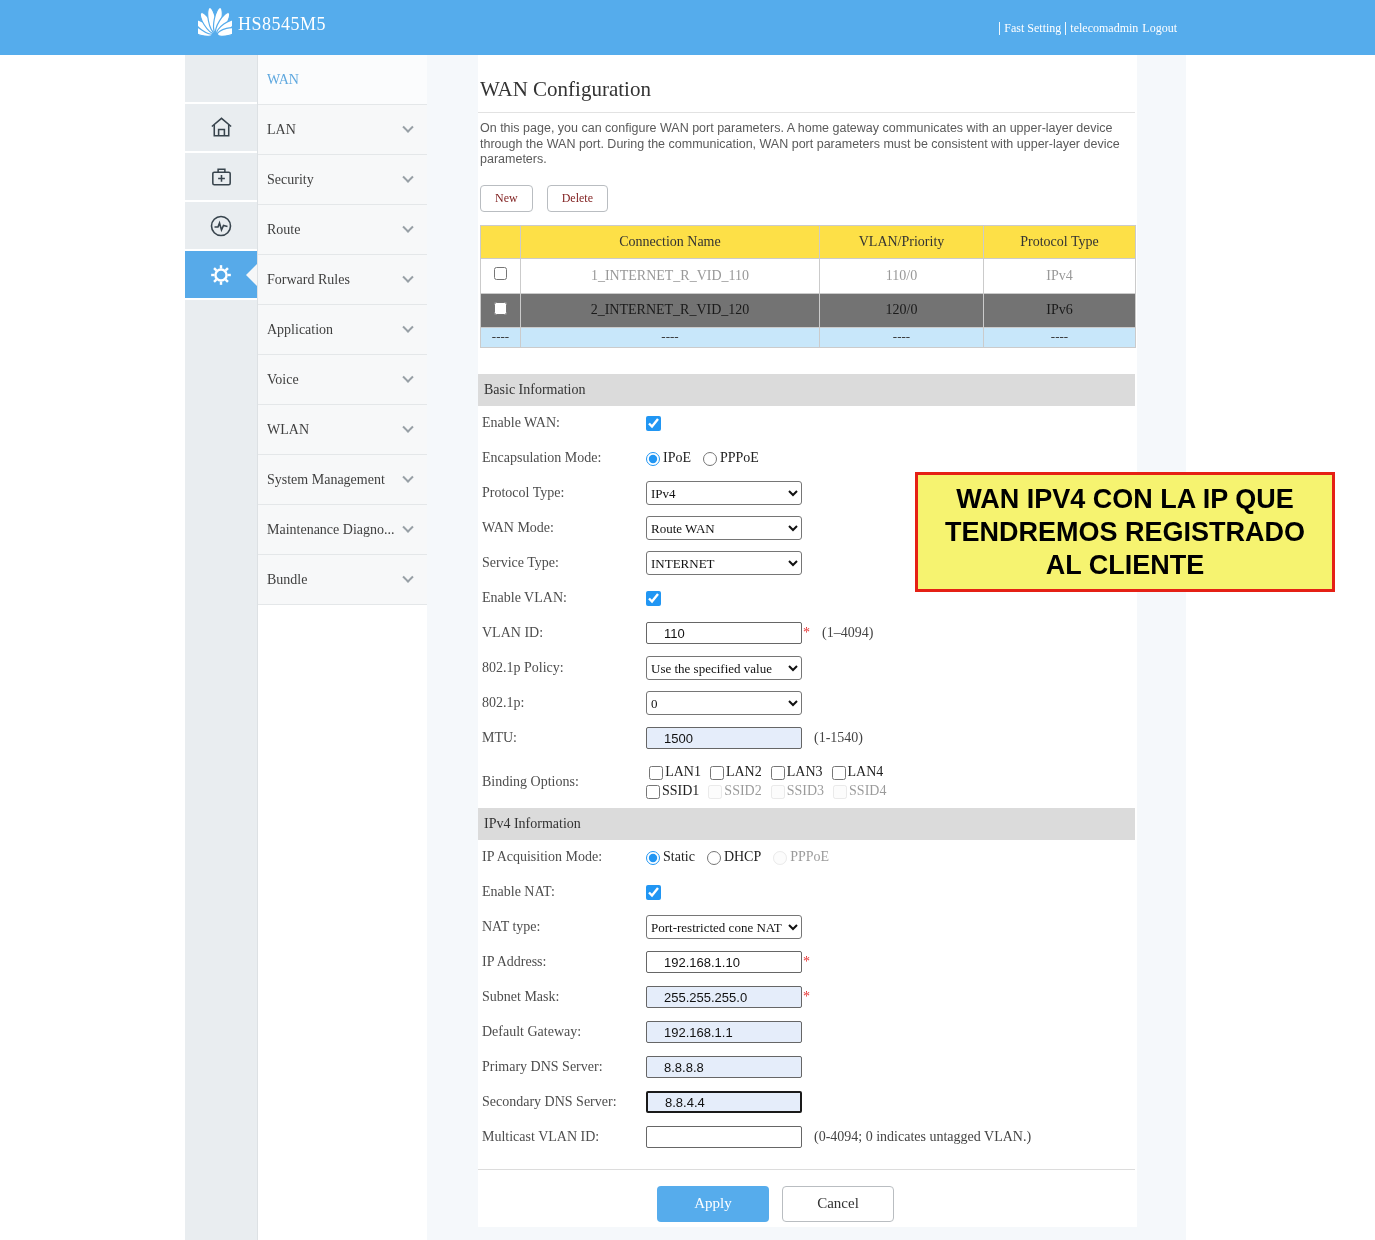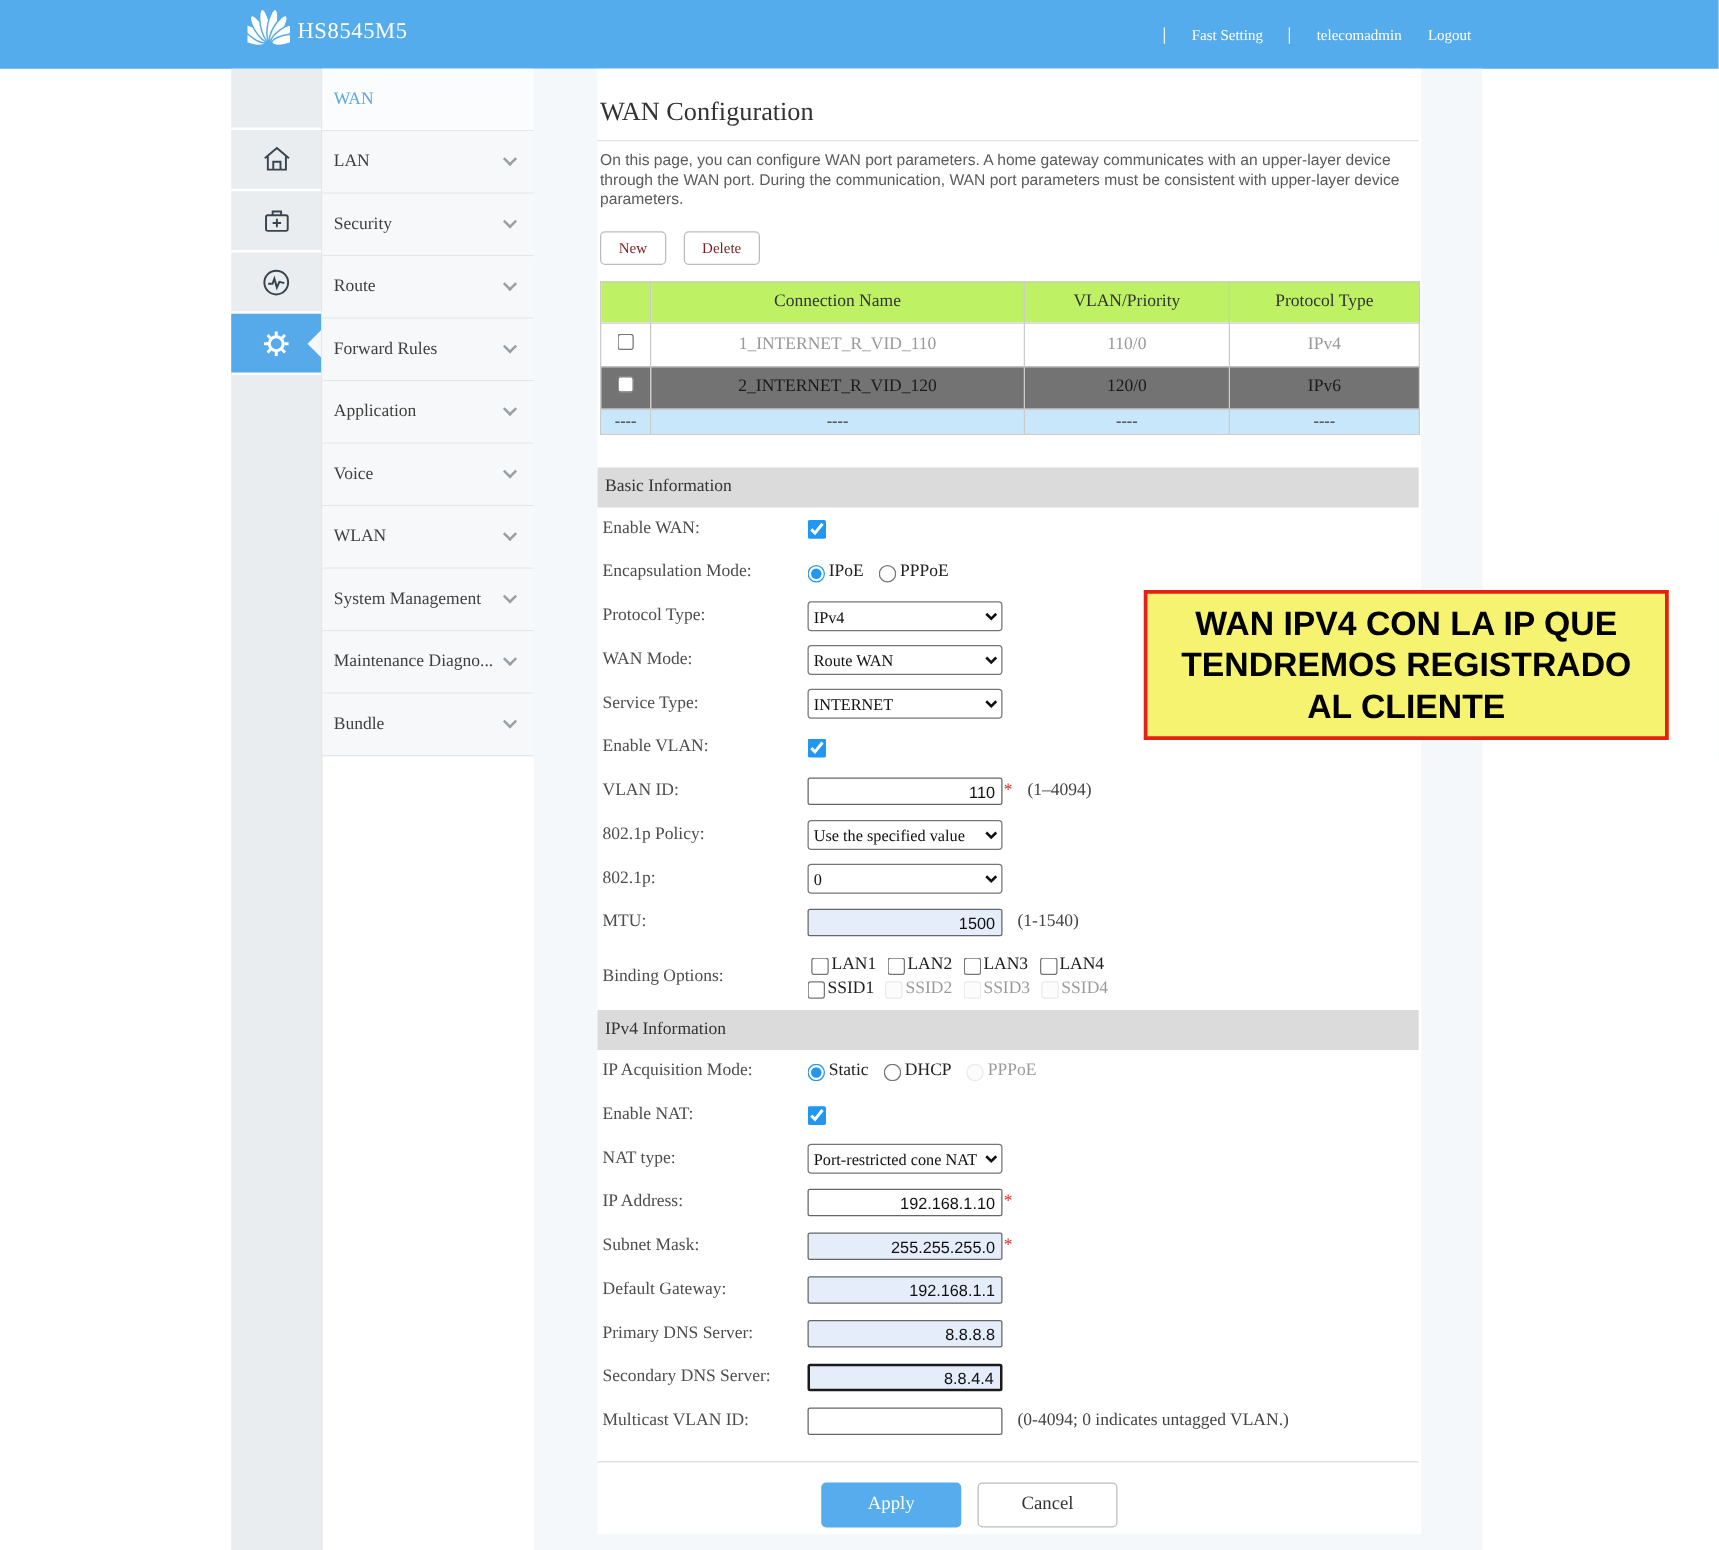--- a/index.html
+++ b/index.html
@@ -6,21 +6,21 @@
   html,body { margin:0; padding:0; }
   body {
     width:1375px; height:1240px; position:relative; overflow:hidden;
     background:#ffffff; font-family:"Liberation Serif", serif; color:#333;
   }
 
   
   .header { position:absolute; left:0; top:0; width:1375px; height:55px; background:#55ACEC; }
   .logo-group { position:absolute; left:198px; top:8px; display:flex; align-items:center; gap:6px; }
   .model-name { color:#fff; font-size:18px; letter-spacing:.5px; }
-  .header-links { position:absolute; right:198px; top:21px; display:flex; align-items:center; gap:21px; color:#fff; font-size:12px;padding-left:45px; }
+  .header-links { position:absolute; right:198px; top:21px; display:flex; align-items:center; gap:4px; color:#fff; font-size:12px;padding-left:45px; }
   .hsep { width:1px; height:13px; background:rgba(255,255,255,.9); }
   .hlink { cursor:pointer; }
 
   
   .rail { position:absolute; left:185px; top:55px; width:72px; height:1185px; background:#E9EDF0; }
   .rail-cell { height:49px; border-bottom:2px solid #fff; display:flex; align-items:center; justify-content:center; }
   .rail-cell.active { background:#57AAE9; position:relative; }
   .notch { position:absolute; right:0; top:50%; transform:translateY(-50%);
     width:0; height:0; border-top:11px solid transparent; border-bottom:11px solid transparent; border-right:11px solid #F6F7F8; }
   .rail-icon { stroke:#38444D; fill:none; stroke-width:1.6; }
@@ -41,21 +41,21 @@
   .page-title { font-size:21px; color:#333; margin:0 0 10px 2px; font-weight:normal; }
   .hr1 { border:none; border-top:1px solid #E2E2E2; margin:0; width:657px; }
   .desc { font-family:"Liberation Sans", sans-serif; font-size:12.5px; color:#5a5a5a; line-height:15.5px; margin:8px 0 0 2px; width:655px; }
 
   .actions { margin:17px 0 0 2px; display:flex; gap:14px; }
   .btn { font-family:"Liberation Serif", serif; font-size:12px; color:#7f1d1d; background:#fff;
     border:1px solid #B9BDC1; border-radius:4px; height:27px; padding:0 14px; cursor:pointer; }
 
   .wan-table { border-collapse:collapse; margin:13px 0 0 2px; width:655px; table-layout:fixed; font-size:14px; }
   .wan-table th, .wan-table td { border:1px solid #CBCBCB; text-align:center; padding:0; }
-  .wan-table th { height:33px; background:#bef264; font-weight:normal; color:#333; }
+  .wan-table th { height:33px; background:#fde047; font-weight:normal; color:#333; }
   .wan-table .r0 td { height:35px; color:#999; background:#fff; }
   .wan-table .r1 td { height:34px; color:#1a1a1a; background:#737373; }
   .wan-table .r2 td { height:20px; color:#333; background:#C8E7FA; font-size:13px; }
   .row-cb { width:13px; height:13px; margin:0; }
 
   .section-bar { height:32px; background:#DBDBDB; color:#333; font-size:14px;
     display:flex; align-items:center; padding-left:6px; width:657px; }
   .mt26 { margin-top:26px; }
 
   .frow { display:flex; align-items:center; height:35px; padding-left:4px; }
@@ -64,21 +64,21 @@
   .fctrl { display:flex; align-items:center; font-size:14px; color:#222; }
 
   input[type="checkbox"].cb { width:15px; height:15px; accent-color:#2196F3; margin:0; }
   input[type="radio"].rd { width:14px; height:14px; accent-color:#2196F3; margin:0 3px 0 0; }
   .opt { display:flex; align-items:flex-end; margin-right:12px; }
   .opt.dim { opacity:.45; }
 
   select.ctl { width:156px; height:24px; font-family:"Liberation Serif", serif; font-size:13px;
     border:1px solid #767676; border-radius:3px; background:#fff; color:#111; }
   input.ti { width:156px; height:22px; border:1px solid #666; border-radius:2px;
-    font-family:"Liberation Sans", sans-serif; font-size:13px; padding:1px 5px; background:#fff; color:#111;text-align:right; }
+    font-family:"Liberation Sans", sans-serif; font-size:13px; padding:1px 17px; background:#fff; color:#111; }
   input.ti.tinted { background:#E5EDFA; }
   input.ti.focused { border:2px solid #1a1a1a; }
   .star { color:#E53030; font-size:14px; margin-left:1px; }
   .hint { font-size:14px; color:#444; margin-left:12px; }
 
   .bind-lines { display:flex; flex-direction:column; gap:3px; }
   .bind-line { display:flex; align-items:center; }
   .bind-line .opt { margin-right:9px; }
   .bind-line .opt .cb { width:14px; height:14px; margin-right:2px; }
 

